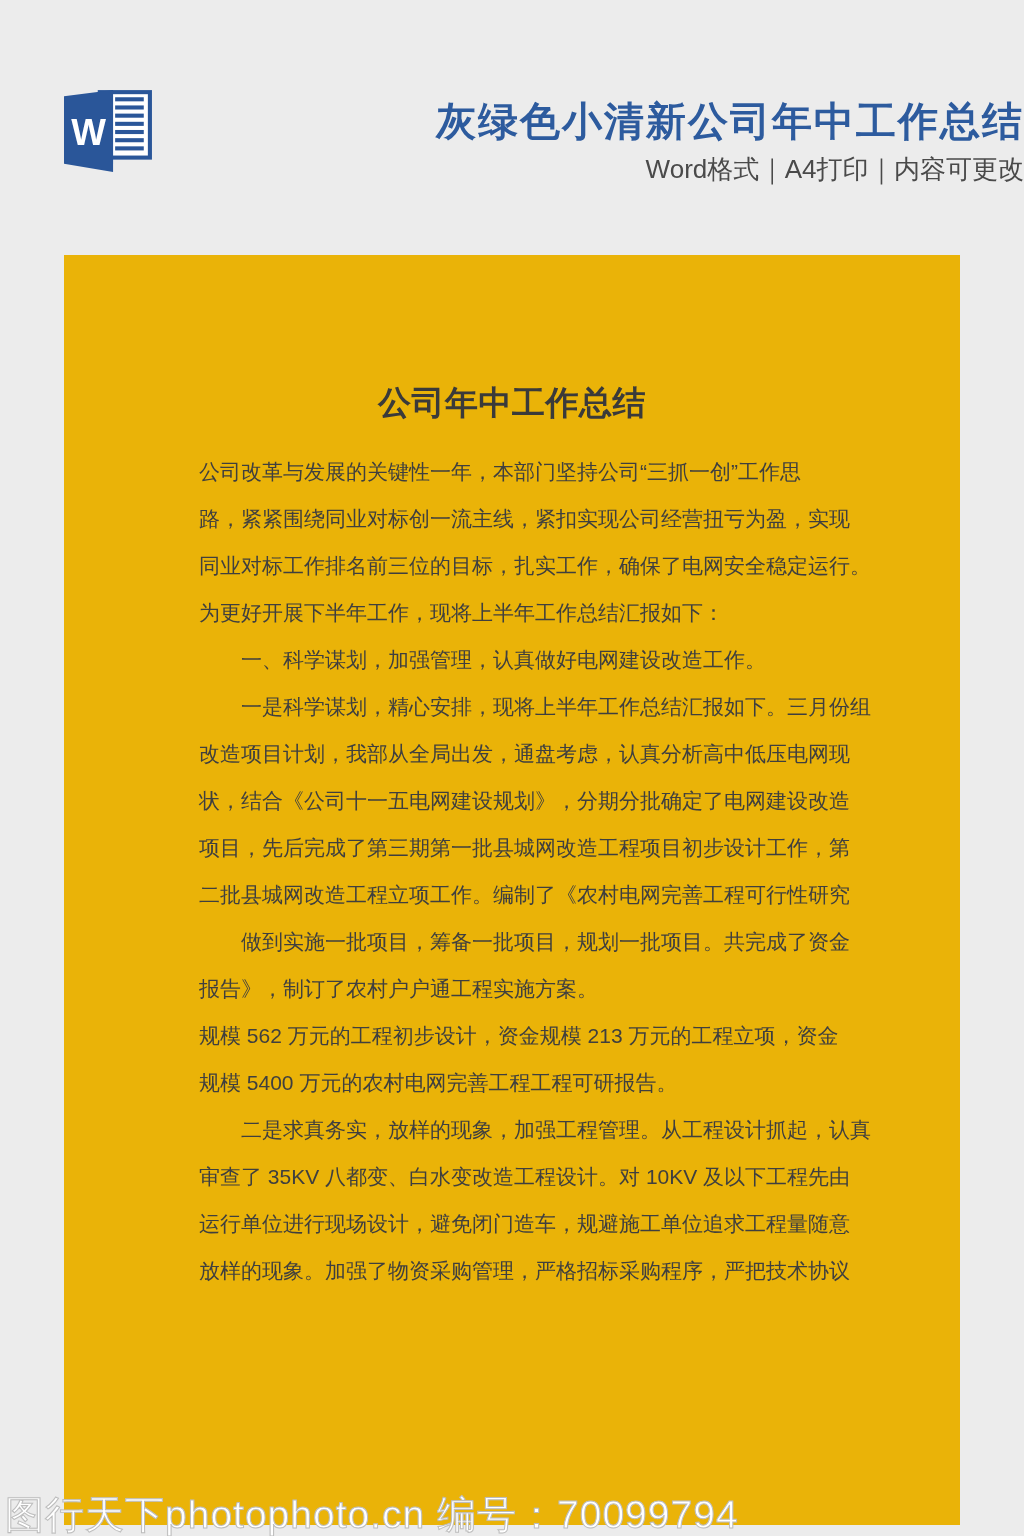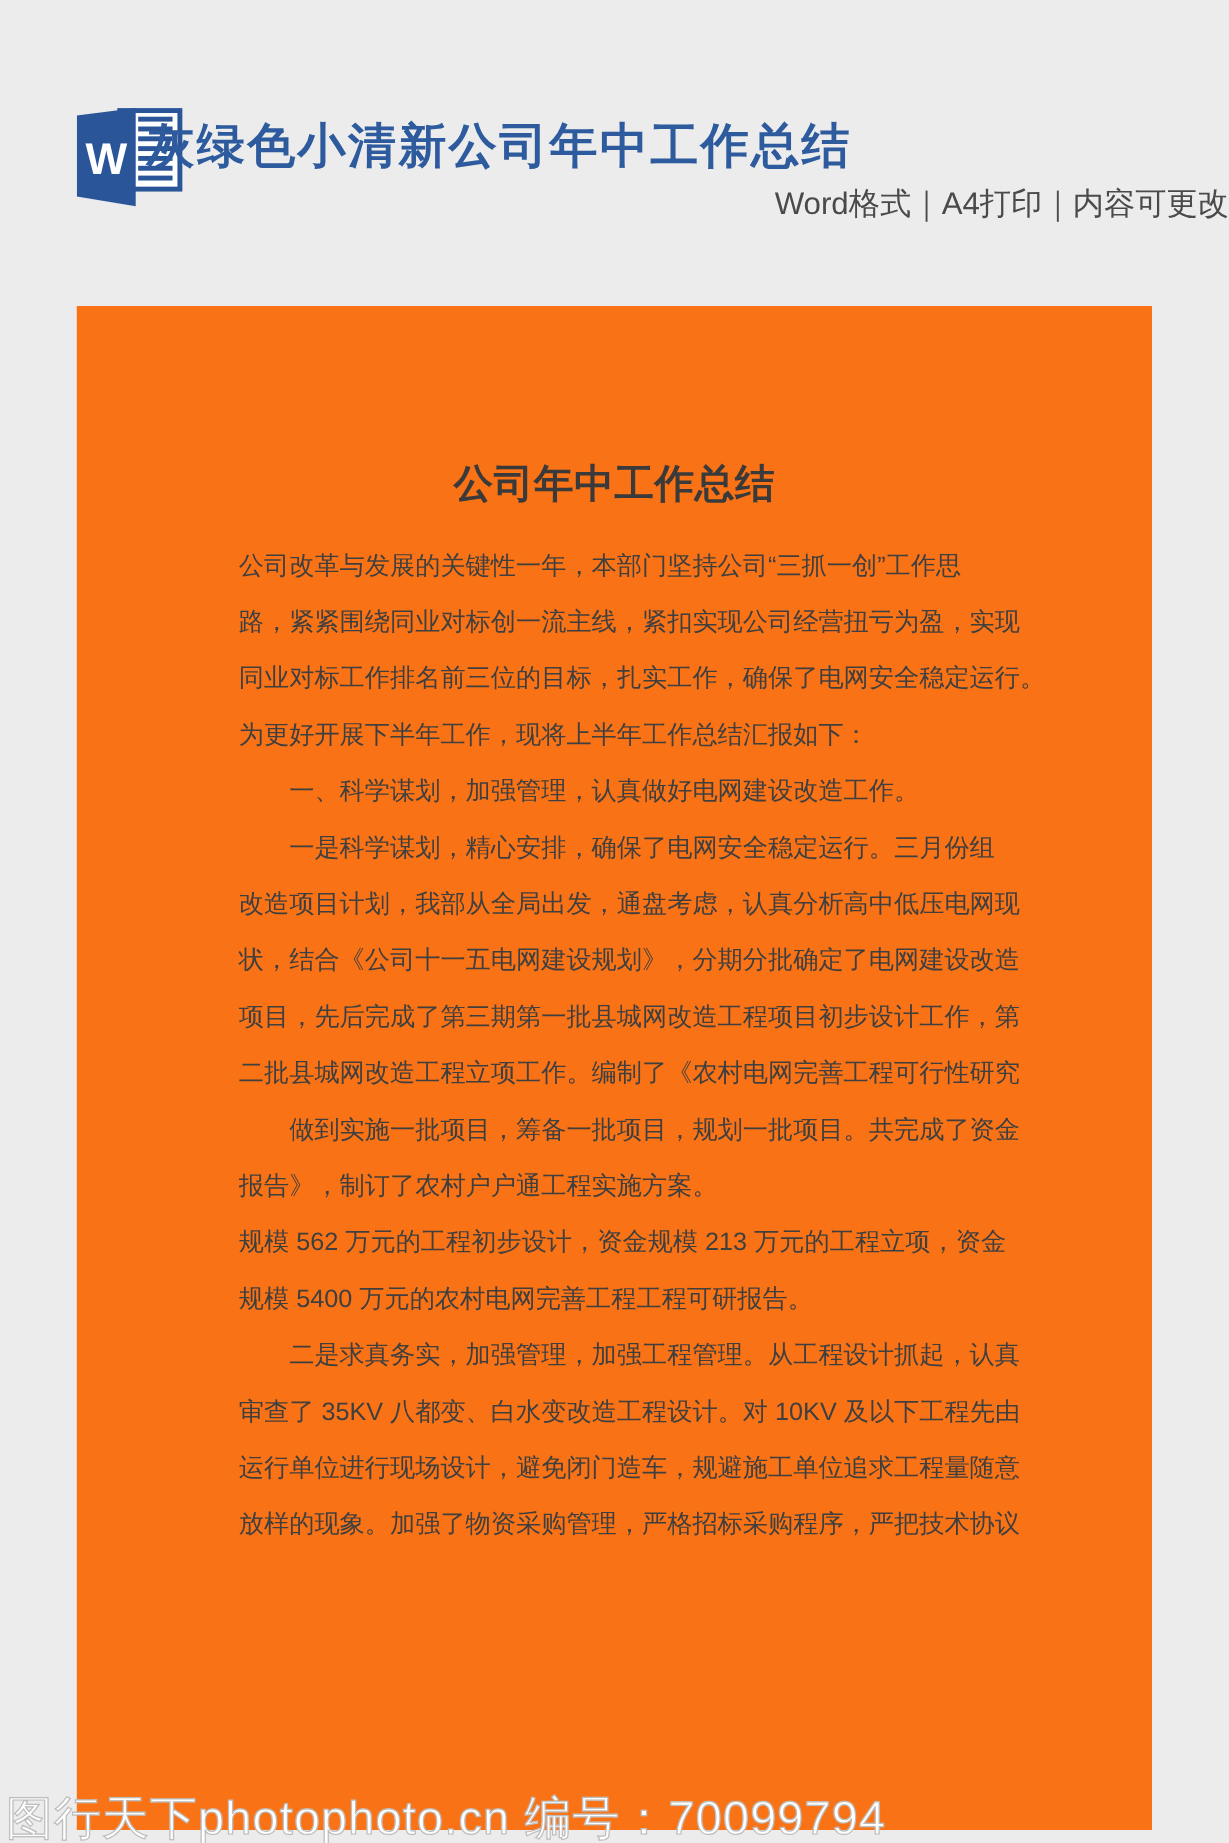--- a/index.html
+++ b/index.html
@@ -30,21 +30,21 @@
     left: 64px;
     top: 88px;
     width: 90px;
     height: 86px;
   }
   .banner-title {
     position: absolute;
     left: 0; right: 0;
     top: 94px;
     padding-left: 122px;
-    text-align: left;
+    text-align: right;
     font-size: 40px;
     font-weight: bold;
     letter-spacing: 2px;
     color: #2d5b9e;
   }
   .banner-subtitle {
     position: absolute;
     left: 0; right: 0;
     top: 152px;
     padding-left: 122px;
@@ -53,21 +53,21 @@
     color: #4a4a4a;
   }
 
   
   .page {
     position: absolute;
     left: 64px;
     top: 255px;
     width: 896px;
     height: 1270px;
-    background: #f97316;
+    background: #eab308;
   }
   .doc-title {
     position: absolute;
     left: 0; right: 0;
     top: 126px;
     text-align: center;
     font-size: 33px;
     font-weight: bold;
     color: #3a3a3a;
     letter-spacing: 0.5px;
@@ -129,30 +129,30 @@
 
   <div class="page">
     <div class="doc-title">公司年中工作总结</div>
     <div class="doc-body">
 
         <div class="line">公司改革与发展的关键性一年，本部门坚持公司“三抓一创”工作思</div>
         <div class="line">路，紧紧围绕同业对标创一流主线，紧扣实现公司经营扭亏为盈，实现</div>
         <div class="line">同业对标工作排名前三位的目标，扎实工作，确保了电网安全稳定运行。</div>
         <div class="line">为更好开展下半年工作，现将上半年工作总结汇报如下：</div>
         <div class="line first">一、科学谋划，加强管理，认真做好电网建设改造工作。</div>
-        <div class="line first">一是科学谋划，精心安排，确保了电网安全稳定运行。三月份组</div>
+        <div class="line first">一是科学谋划，精心安排，现将上半年工作总结汇报如下。三月份组</div>
         <div class="line">改造项目计划，我部从全局出发，通盘考虑，认真分析高中低压电网现</div>
         <div class="line">状，结合《公司十一五电网建设规划》，分期分批确定了电网建设改造</div>
         <div class="line">项目，先后完成了第三期第一批县城网改造工程项目初步设计工作，第</div>
         <div class="line">二批县城网改造工程立项工作。编制了《农村电网完善工程可行性研究</div>
         <div class="line first">做到实施一批项目，筹备一批项目，规划一批项目。共完成了资金</div>
         <div class="line">报告》，制订了农村户户通工程实施方案。</div>
         <div class="line">规模 562 万元的工程初步设计，资金规模 213 万元的工程立项，资金</div>
         <div class="line">规模 5400 万元的农村电网完善工程工程可研报告。</div>
-        <div class="line first">二是求真务实，加强管理，加强工程管理。从工程设计抓起，认真</div>
+        <div class="line first">二是求真务实，放样的现象，加强工程管理。从工程设计抓起，认真</div>
         <div class="line">审查了 35KV 八都变、白水变改造工程设计。对 10KV 及以下工程先由</div>
         <div class="line">运行单位进行现场设计，避免闭门造车，规避施工单位追求工程量随意</div>
         <div class="line">放样的现象。加强了物资采购管理，严格招标采购程序，严把技术协议</div>
       </div>
   </div>
 
   <div class="watermark">图行天下photophoto.cn 编号：70099794</div>
 
 </div>
 

